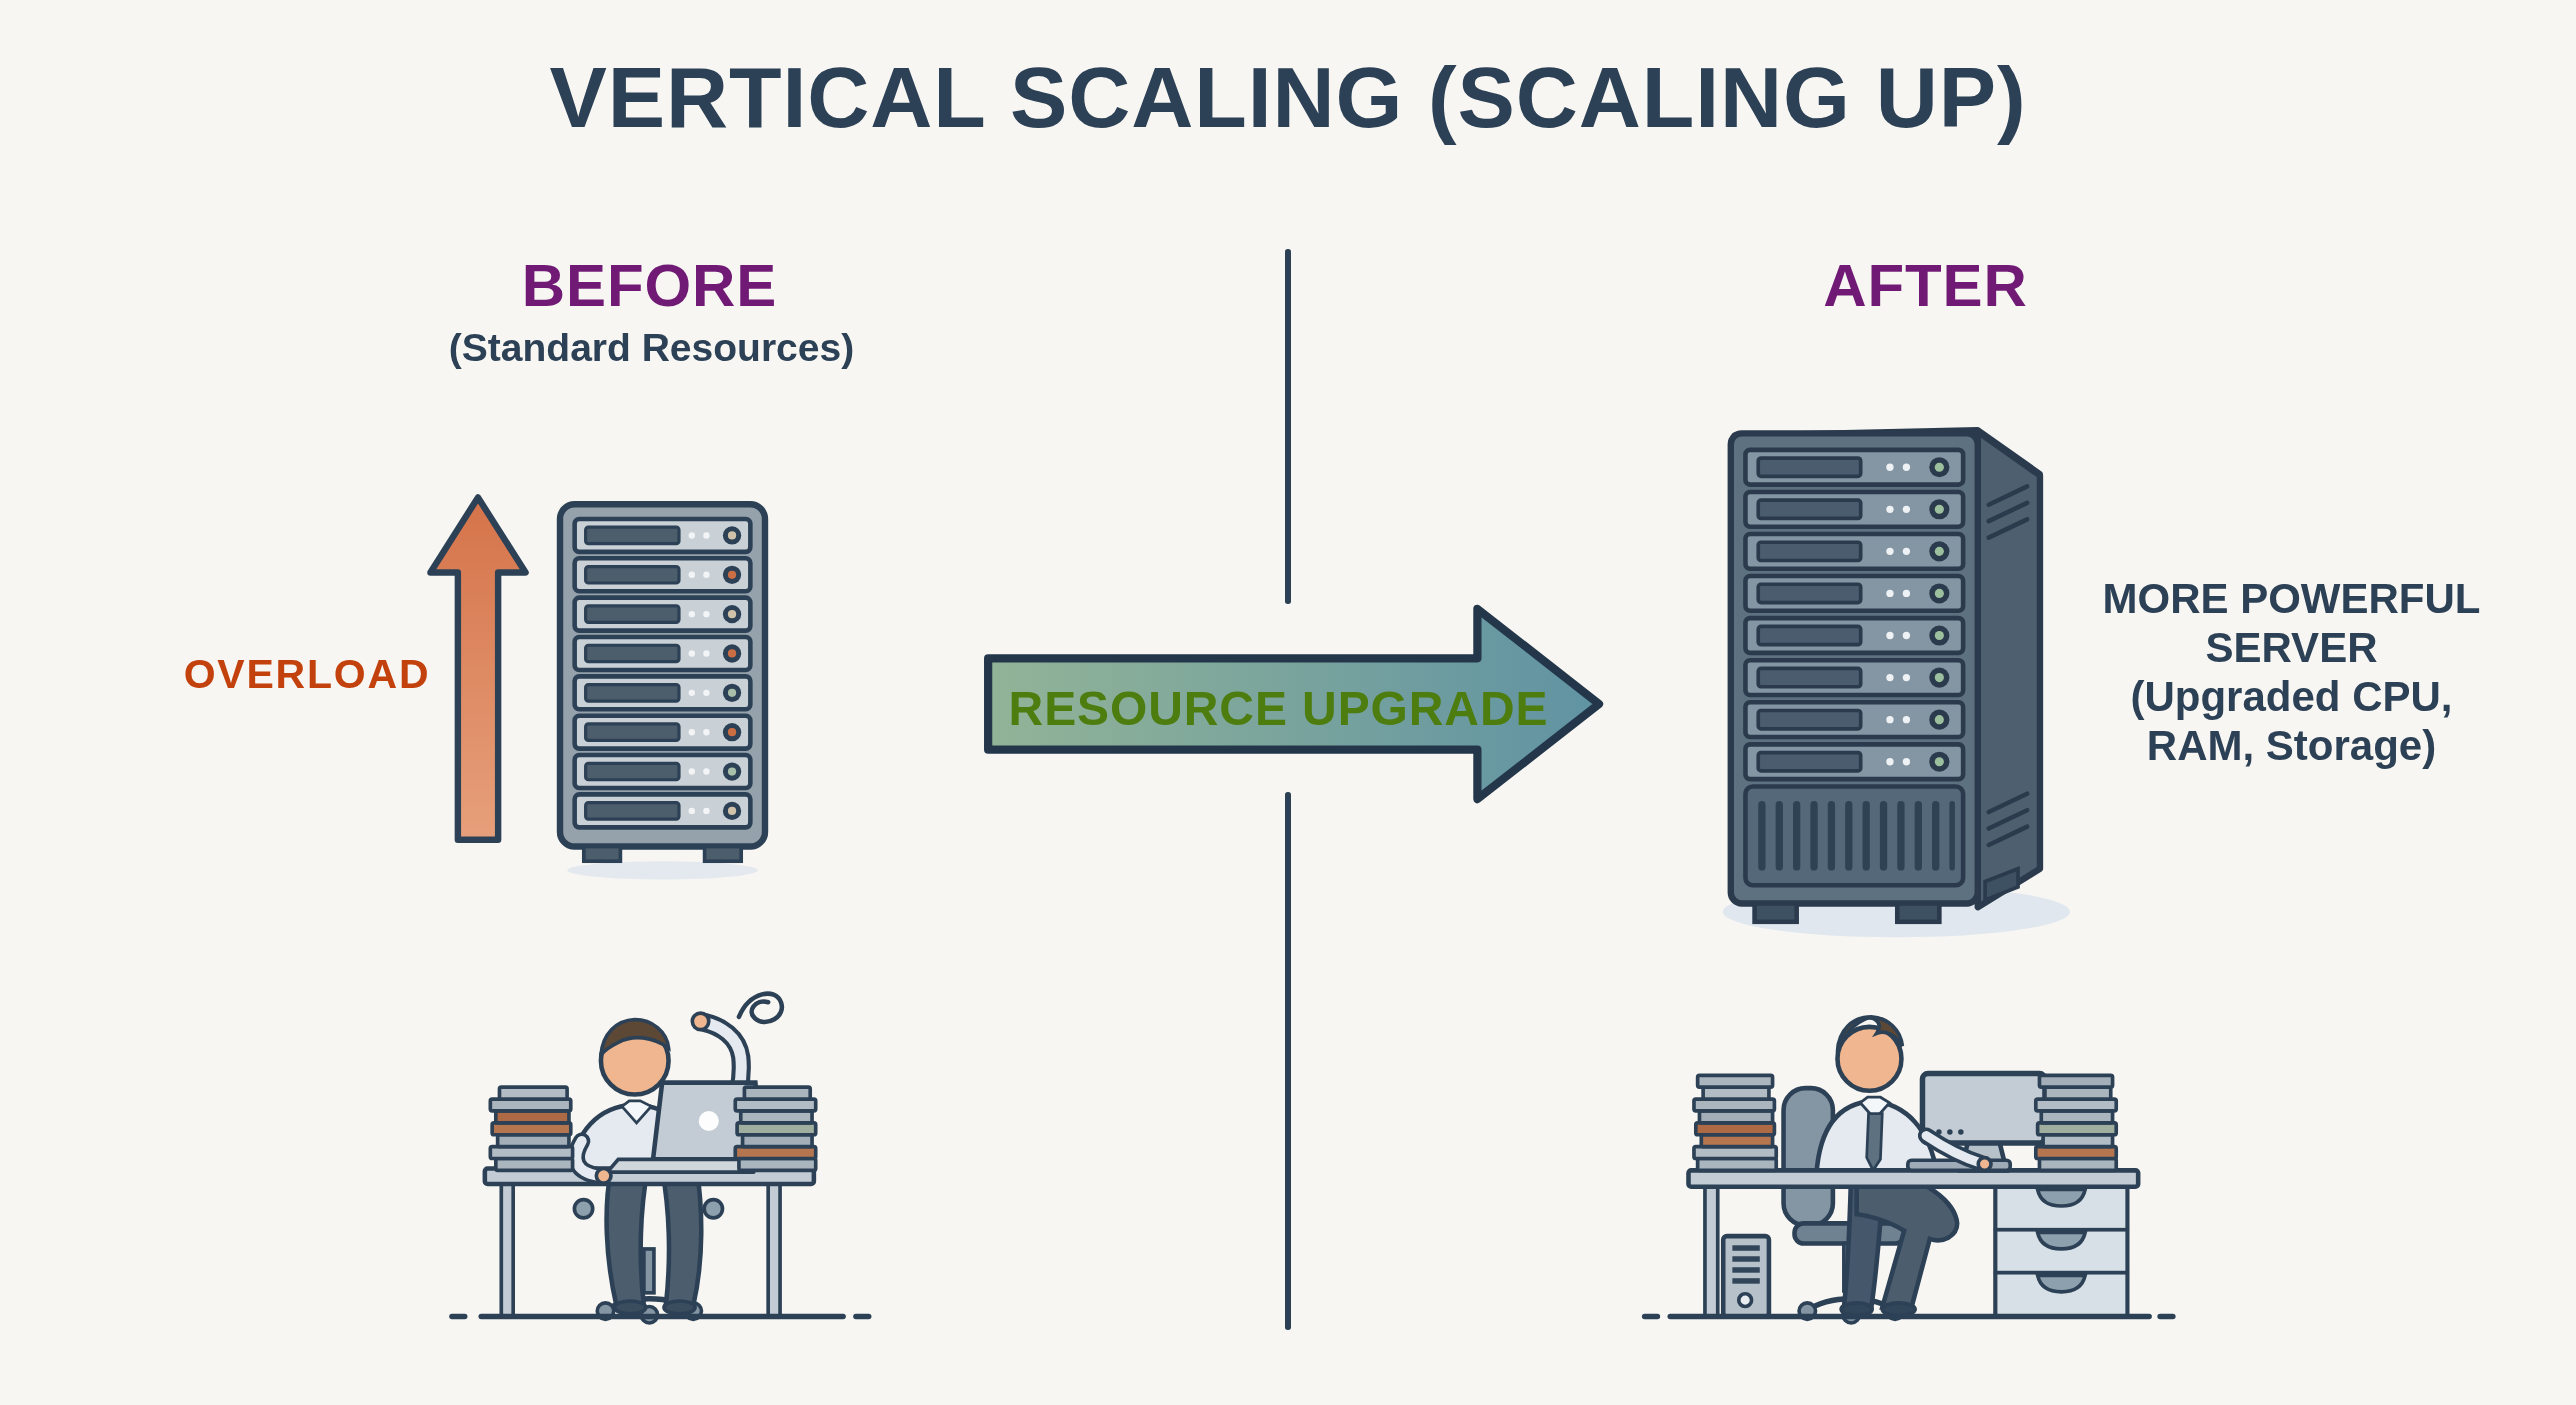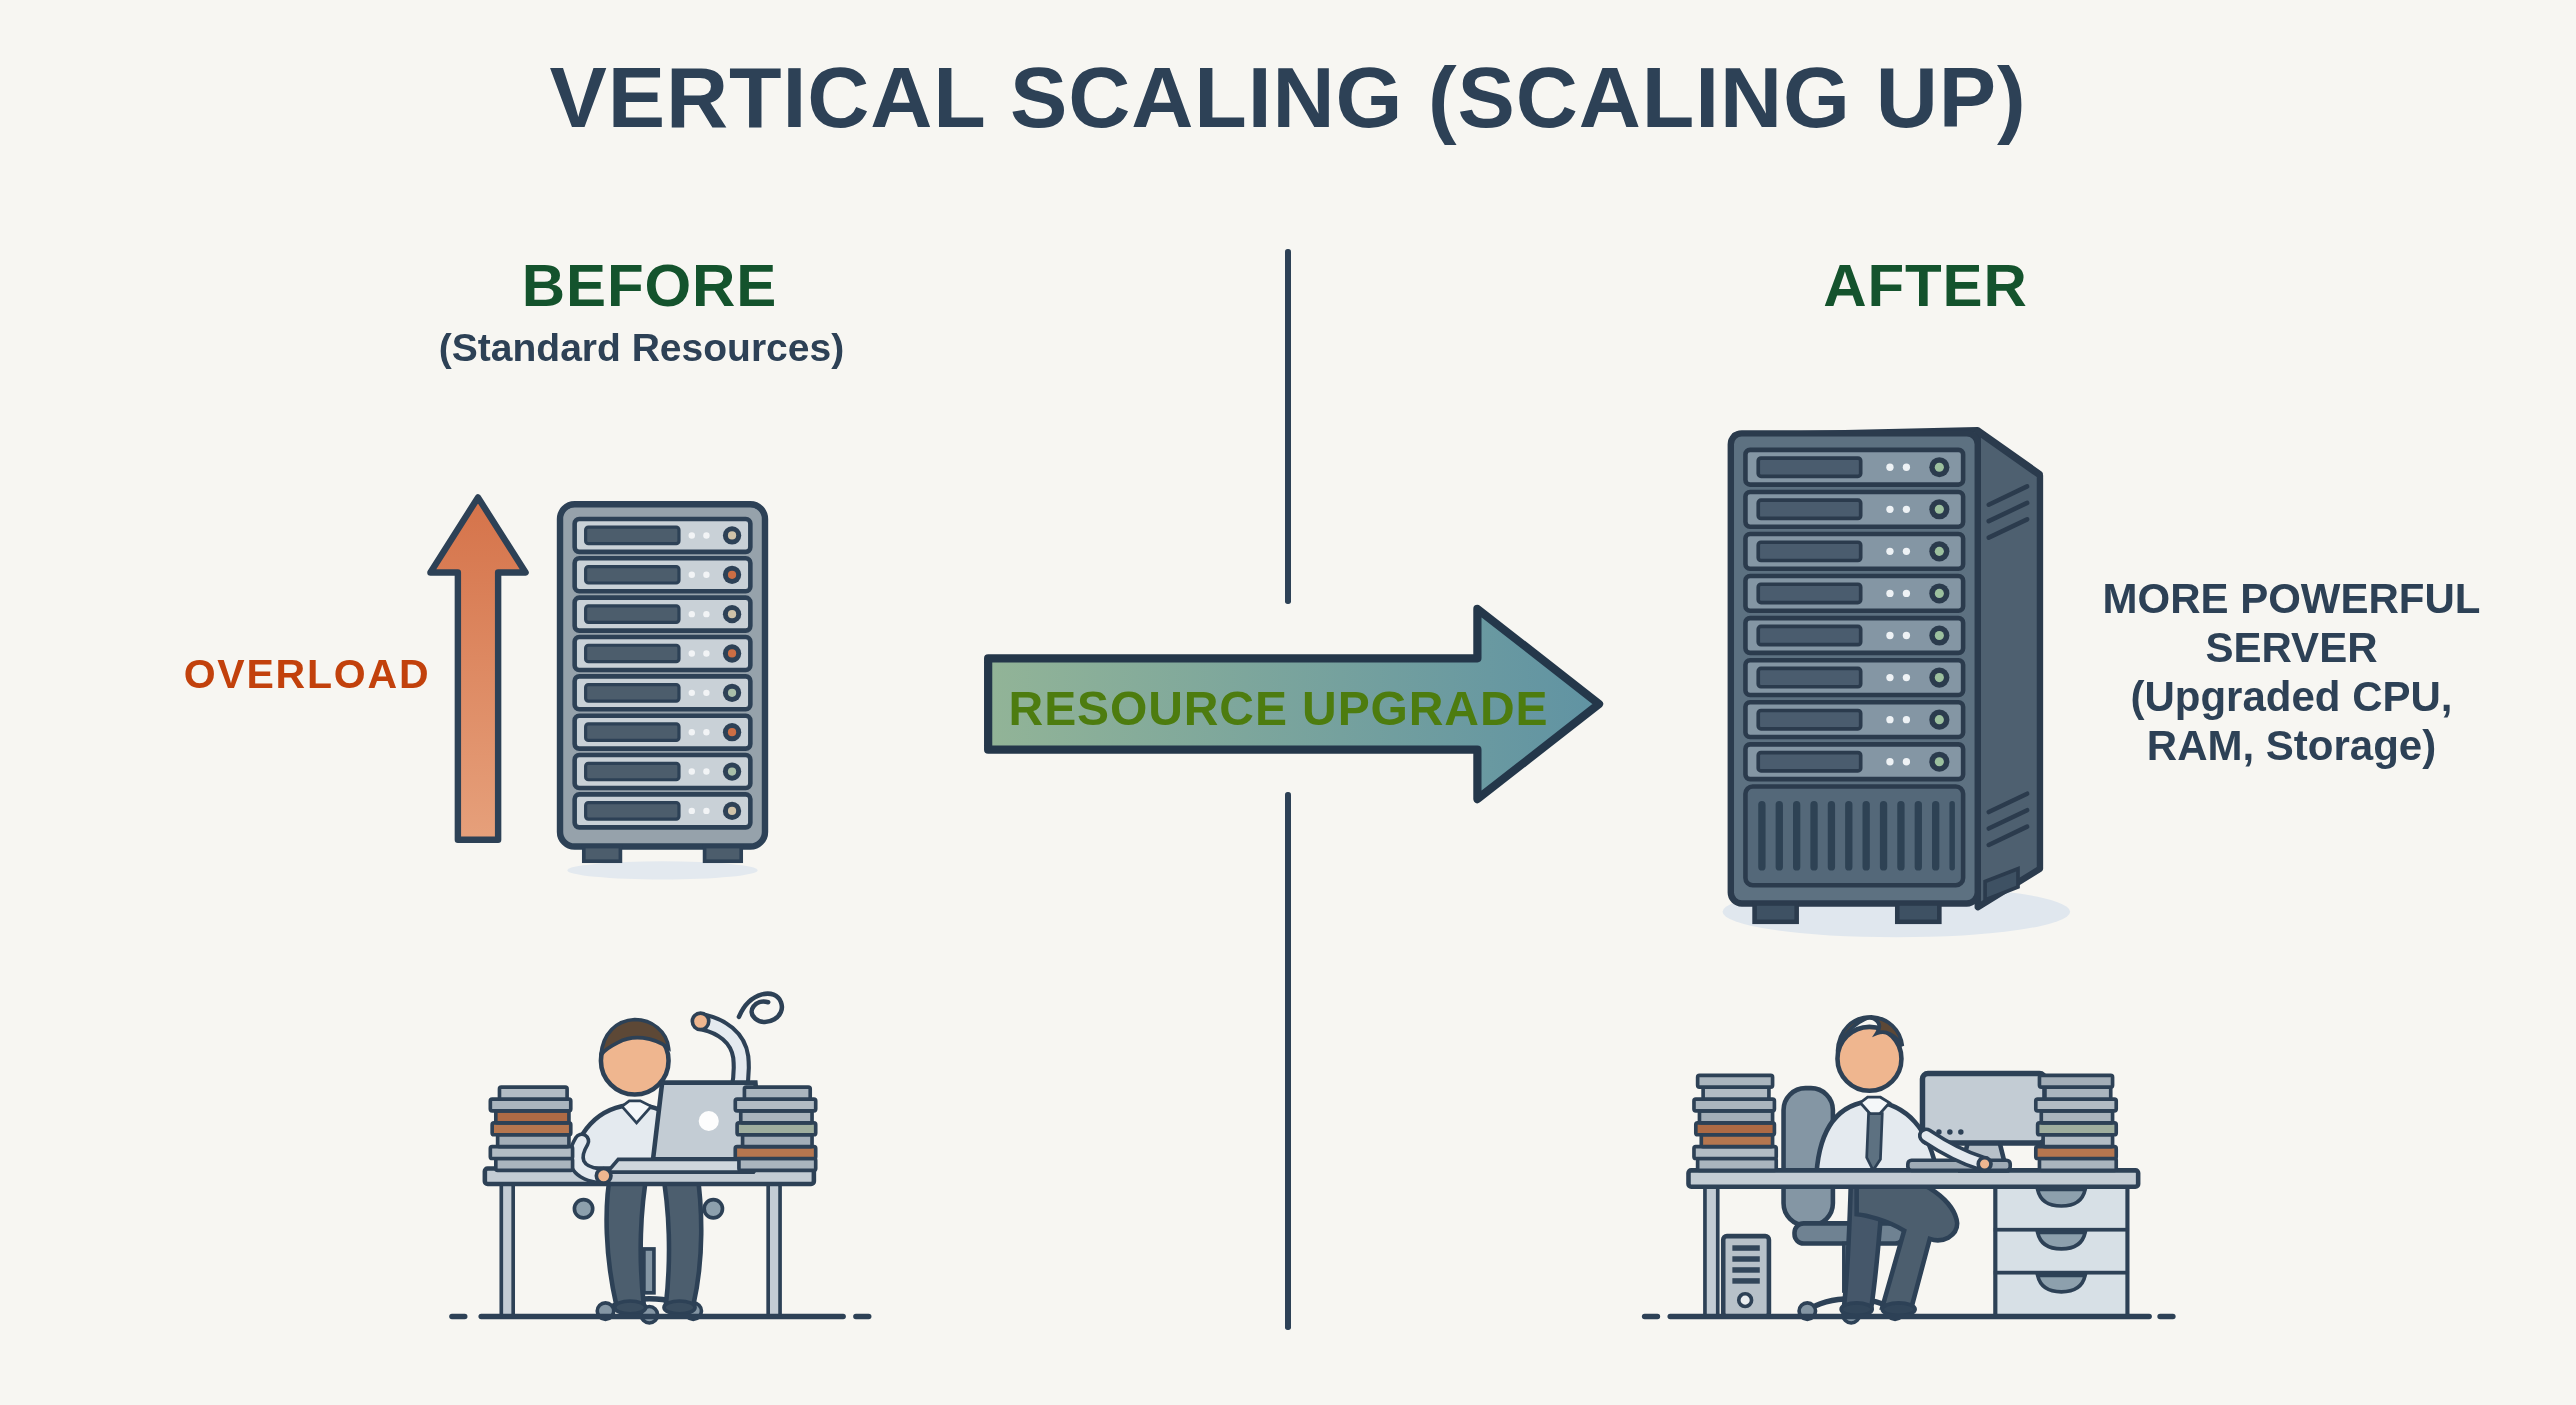--- a/index.html
+++ b/index.html
@@ -13,21 +13,21 @@
   .stage{position:absolute;left:0;top:0;width:2576px;height:1405px;}
   .abs{position:absolute;}
   .title{
     left:0;top:48px;width:2576px;
     text-align:center;
     font-size:86px;font-weight:bold;letter-spacing:0.9px;
     color:#2d4156;
   }
   .col-heading{
     width:549px;text-align:center;
-    font-size:60px;font-weight:bold;letter-spacing:0.9px;color:#14532d;
+    font-size:60px;font-weight:bold;letter-spacing:0.9px;color:#701a75;
   }
   .col-subheading{
     width:823px;text-align:center;
     font-size:39px;font-weight:bold;color:#2d4156;
   }
   .overload-label{
     left:170px;top:651px;width:274px;text-align:center;
     font-size:41px;font-weight:bold;letter-spacing:1.8px;color:#c2410c;
   }
   .arrow-label{
@@ -43,21 +43,21 @@
   }
 </style>
 </head>
 <body>
 
 <div class="stage">
 
   <div class="abs title">VERTICAL SCALING (SCALING UP)</div>
 
   <div class="abs col-heading" style="left:375px;top:251px;">BEFORE</div>
-  <div class="abs col-subheading" style="left:230px;top:326px;">(Standard Resources)</div>
+  <div class="abs col-subheading" style="left:240px;top:326px;">(Standard Resources)</div>
   <div class="abs col-heading" style="left:1651px;top:251px;">AFTER</div>
 
   <div class="abs divider" style="top:249px;height:355px;"></div>
   <div class="abs divider" style="top:792px;height:538px;"></div>
 
   <div class="abs overload-label">OVERLOAD</div>
 
   <svg class="abs" style="left:423px;top:492px;" width="110" height="355" viewBox="0 0 120 388">
     <defs>
       <linearGradient id="gradOrange" x1="0" y1="0" x2="0" y2="1">

